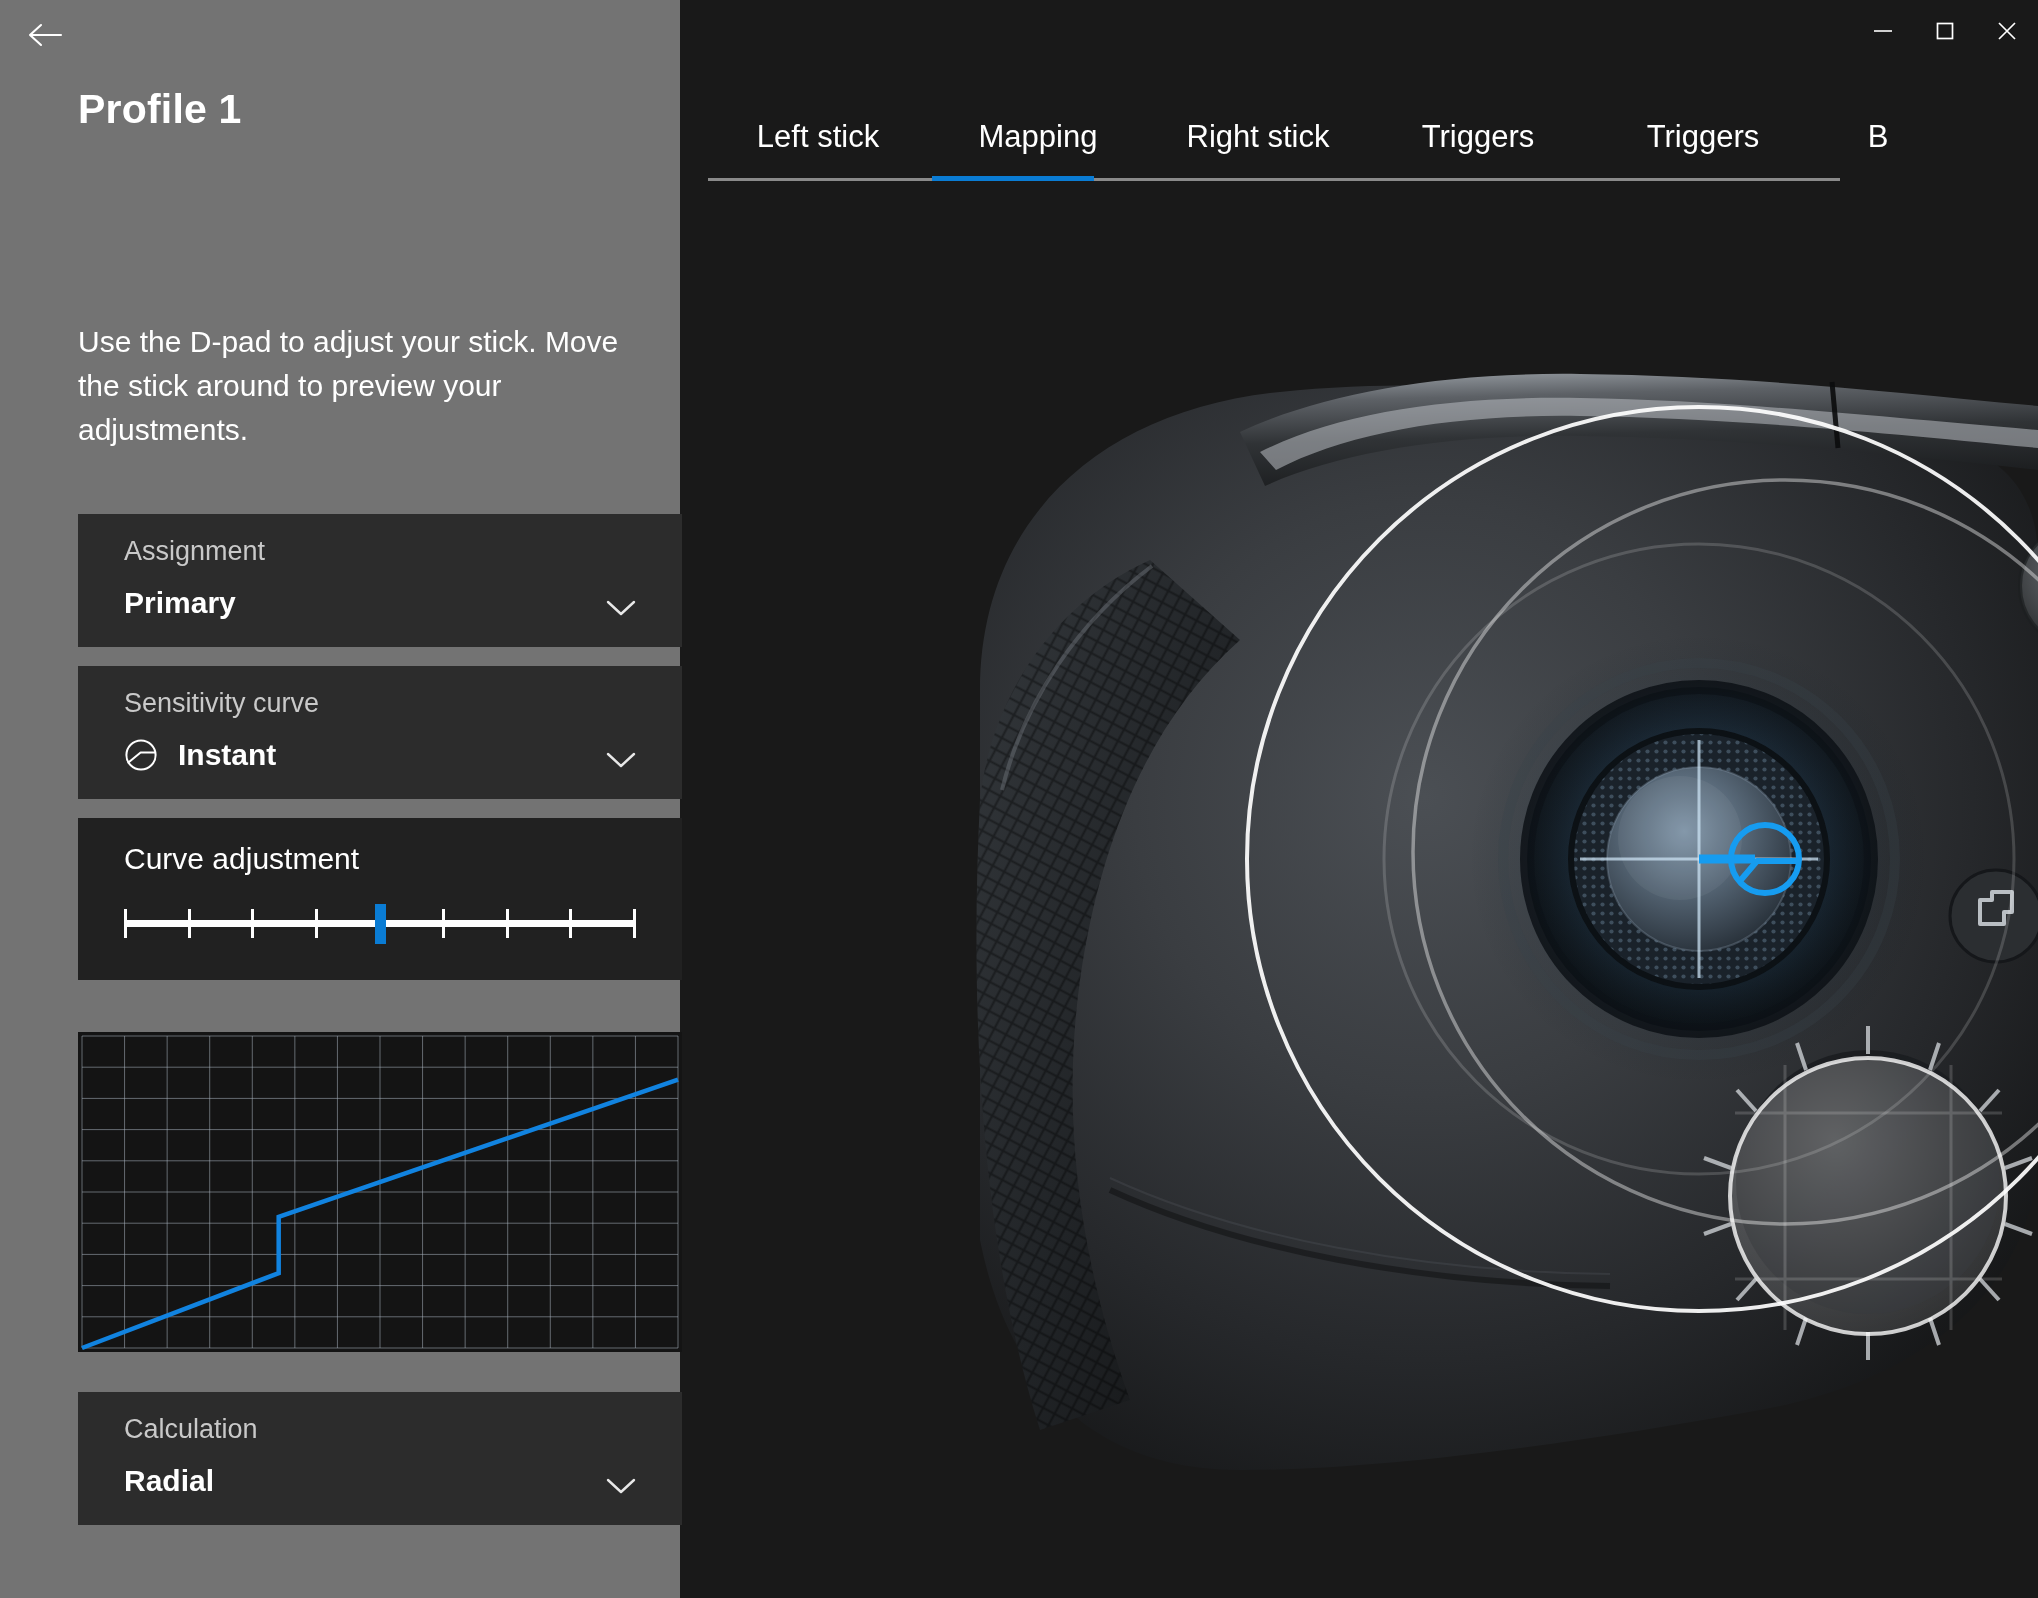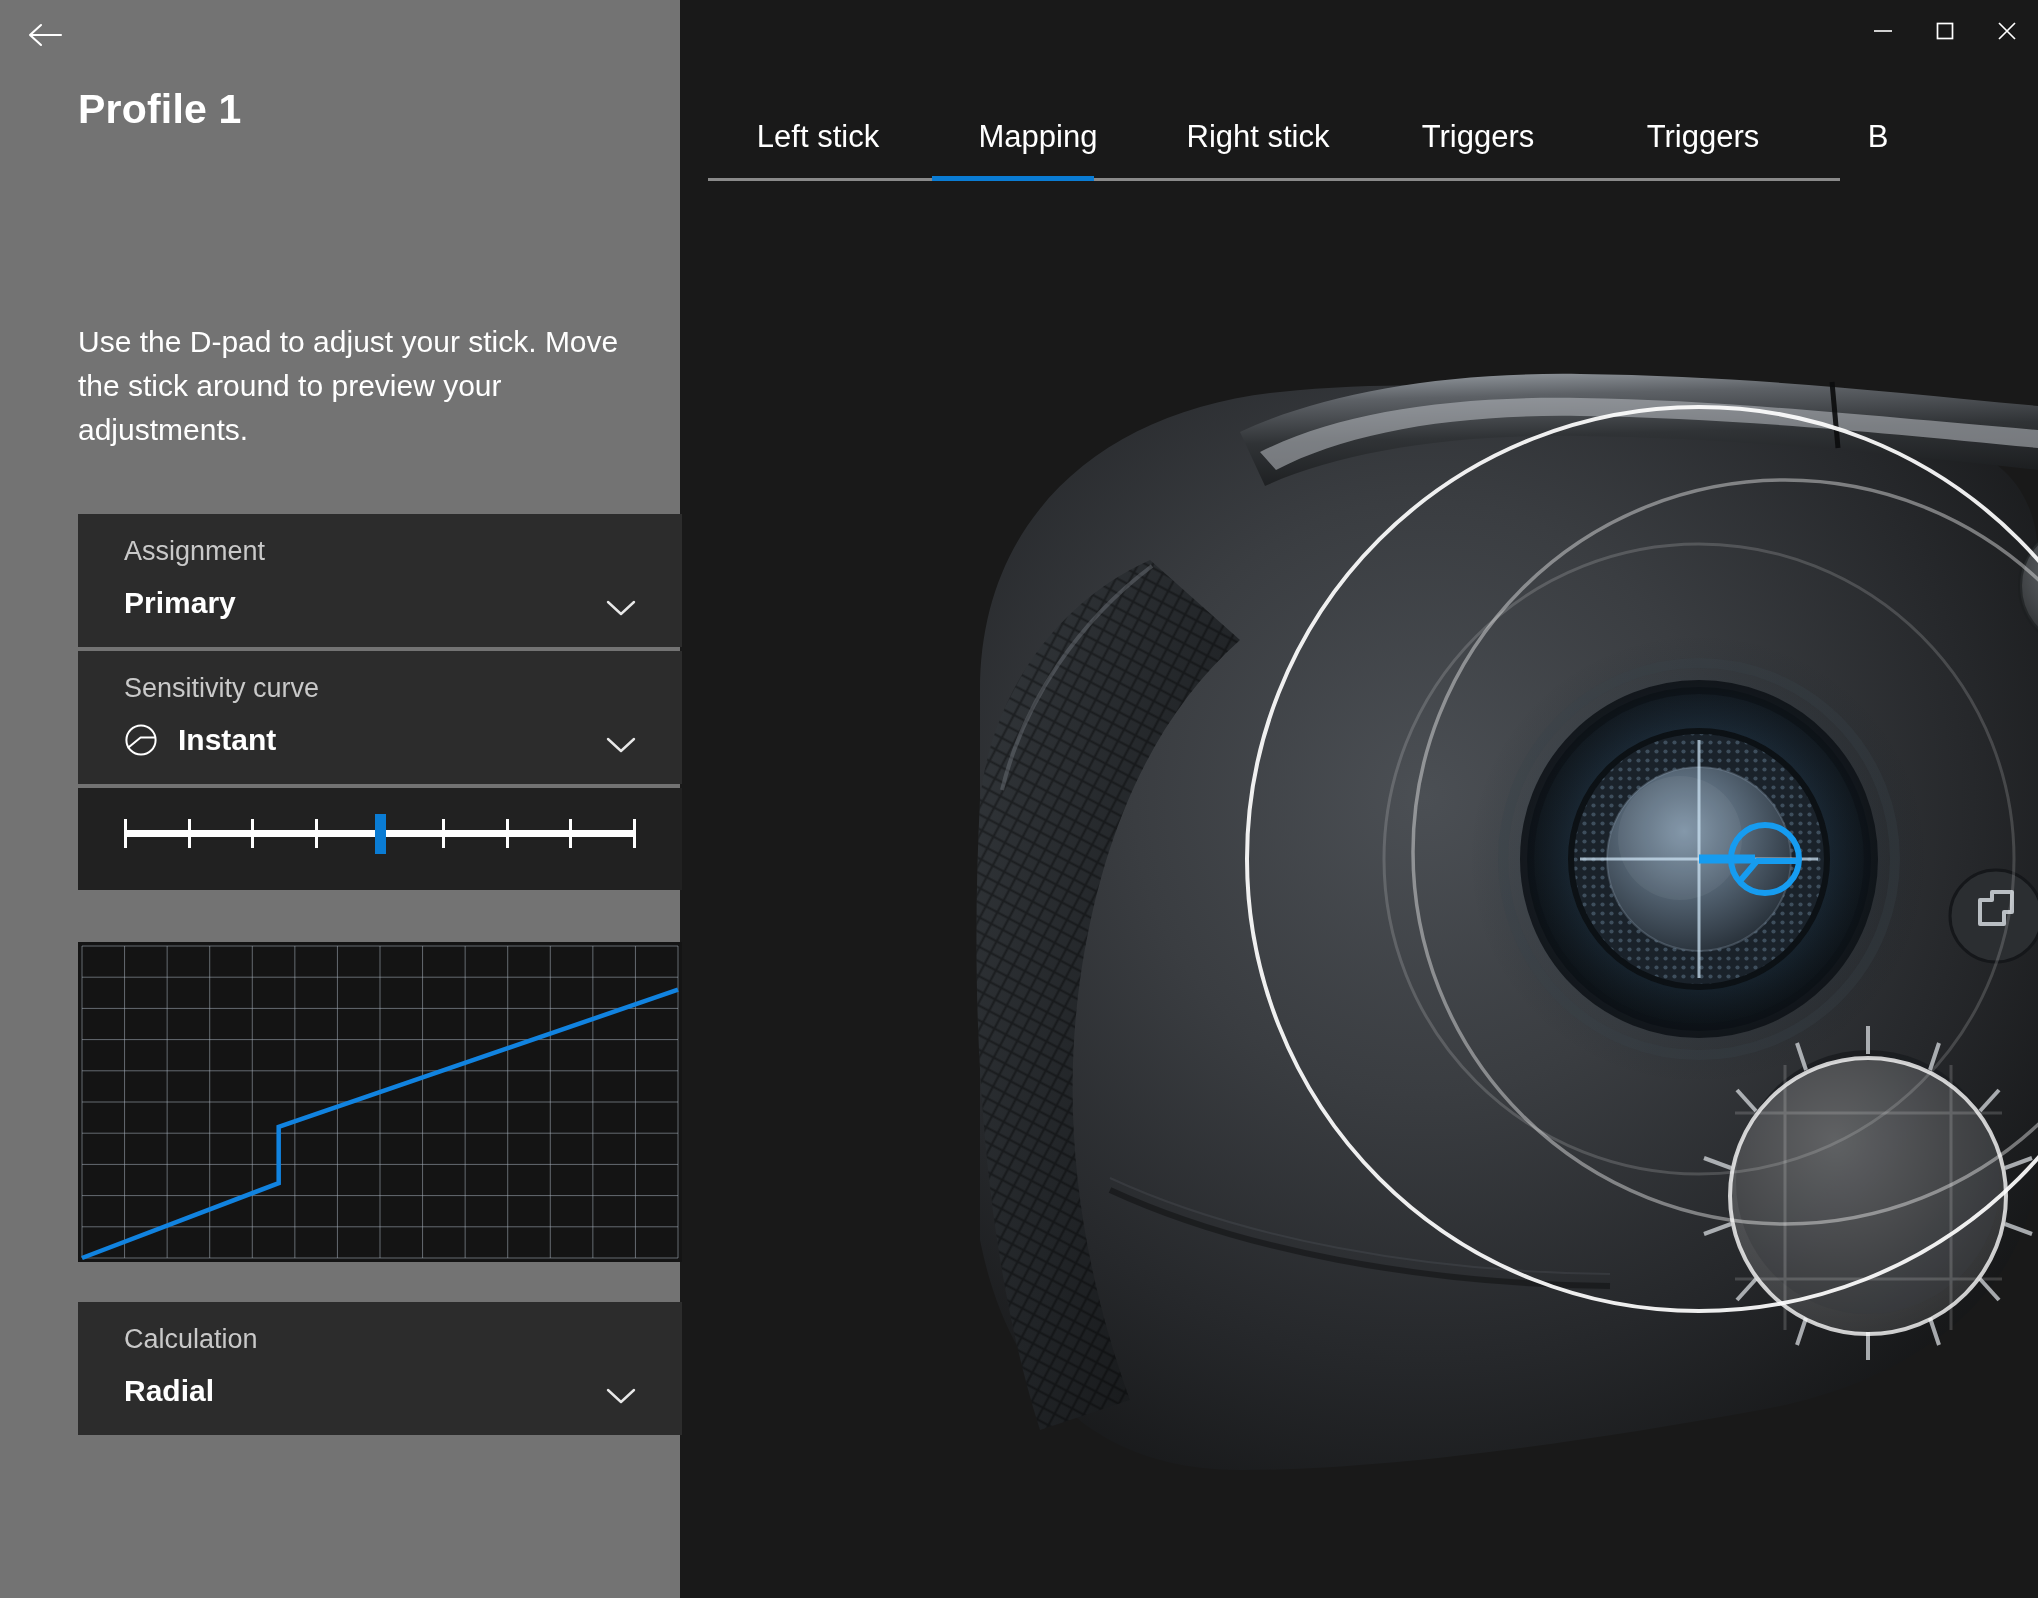--- a/index.html
+++ b/index.html
@@ -124,21 +124,21 @@
     color: #ffffff;
     font-weight: 400;
     margin-bottom: 62px;
     width: 560px;
   }
 
   .card {
     background: #2c2c2c;
     width: 604px;
     padding: 22px 46px 22px 46px;
-    margin-bottom: 4px;
+    margin-bottom: 19px;
     position: relative;
   }
   .card-label {
     font-size: 27px;
     color: #c9c9c9;
     font-weight: 400;
     margin-bottom: 14px;
   }
   .card-value-row {
     display: flex;
@@ -486,20 +486,21 @@
           <path d="M4.4 24.6 L16.6 14.4 L30.5 14.4" fill="none" stroke="#ffffff" stroke-width="2" stroke-linejoin="round" stroke-linecap="round"></path>
         </svg>
         <div class="card-value">Instant</div>
       </div>
       <svg class="chev" viewBox="0 0 30 18">
         <path d="M2 3 L15 15 L28 3" fill="none" stroke="#e8e8e8" stroke-width="2.4" stroke-linecap="round" stroke-linejoin="round"></path>
       </svg>
     </div>
 
     <div class="slider-card">
+      <div class="slider-label">Curve adjustment</div>
       <div class="slider-wrap">
         <div class="slider-track"></div>
         <div id="slider-ticks">
             <div class="slider-tick" style="left: 0px;"></div>
             <div class="slider-tick" style="left: 63.625px;"></div>
             <div class="slider-tick" style="left: 127.25px;"></div>
             <div class="slider-tick" style="left: 190.875px;"></div>
             <div class="slider-tick" style="left: 254.5px;"></div>
             <div class="slider-tick" style="left: 318.125px;"></div>
             <div class="slider-tick" style="left: 381.75px;"></div>

